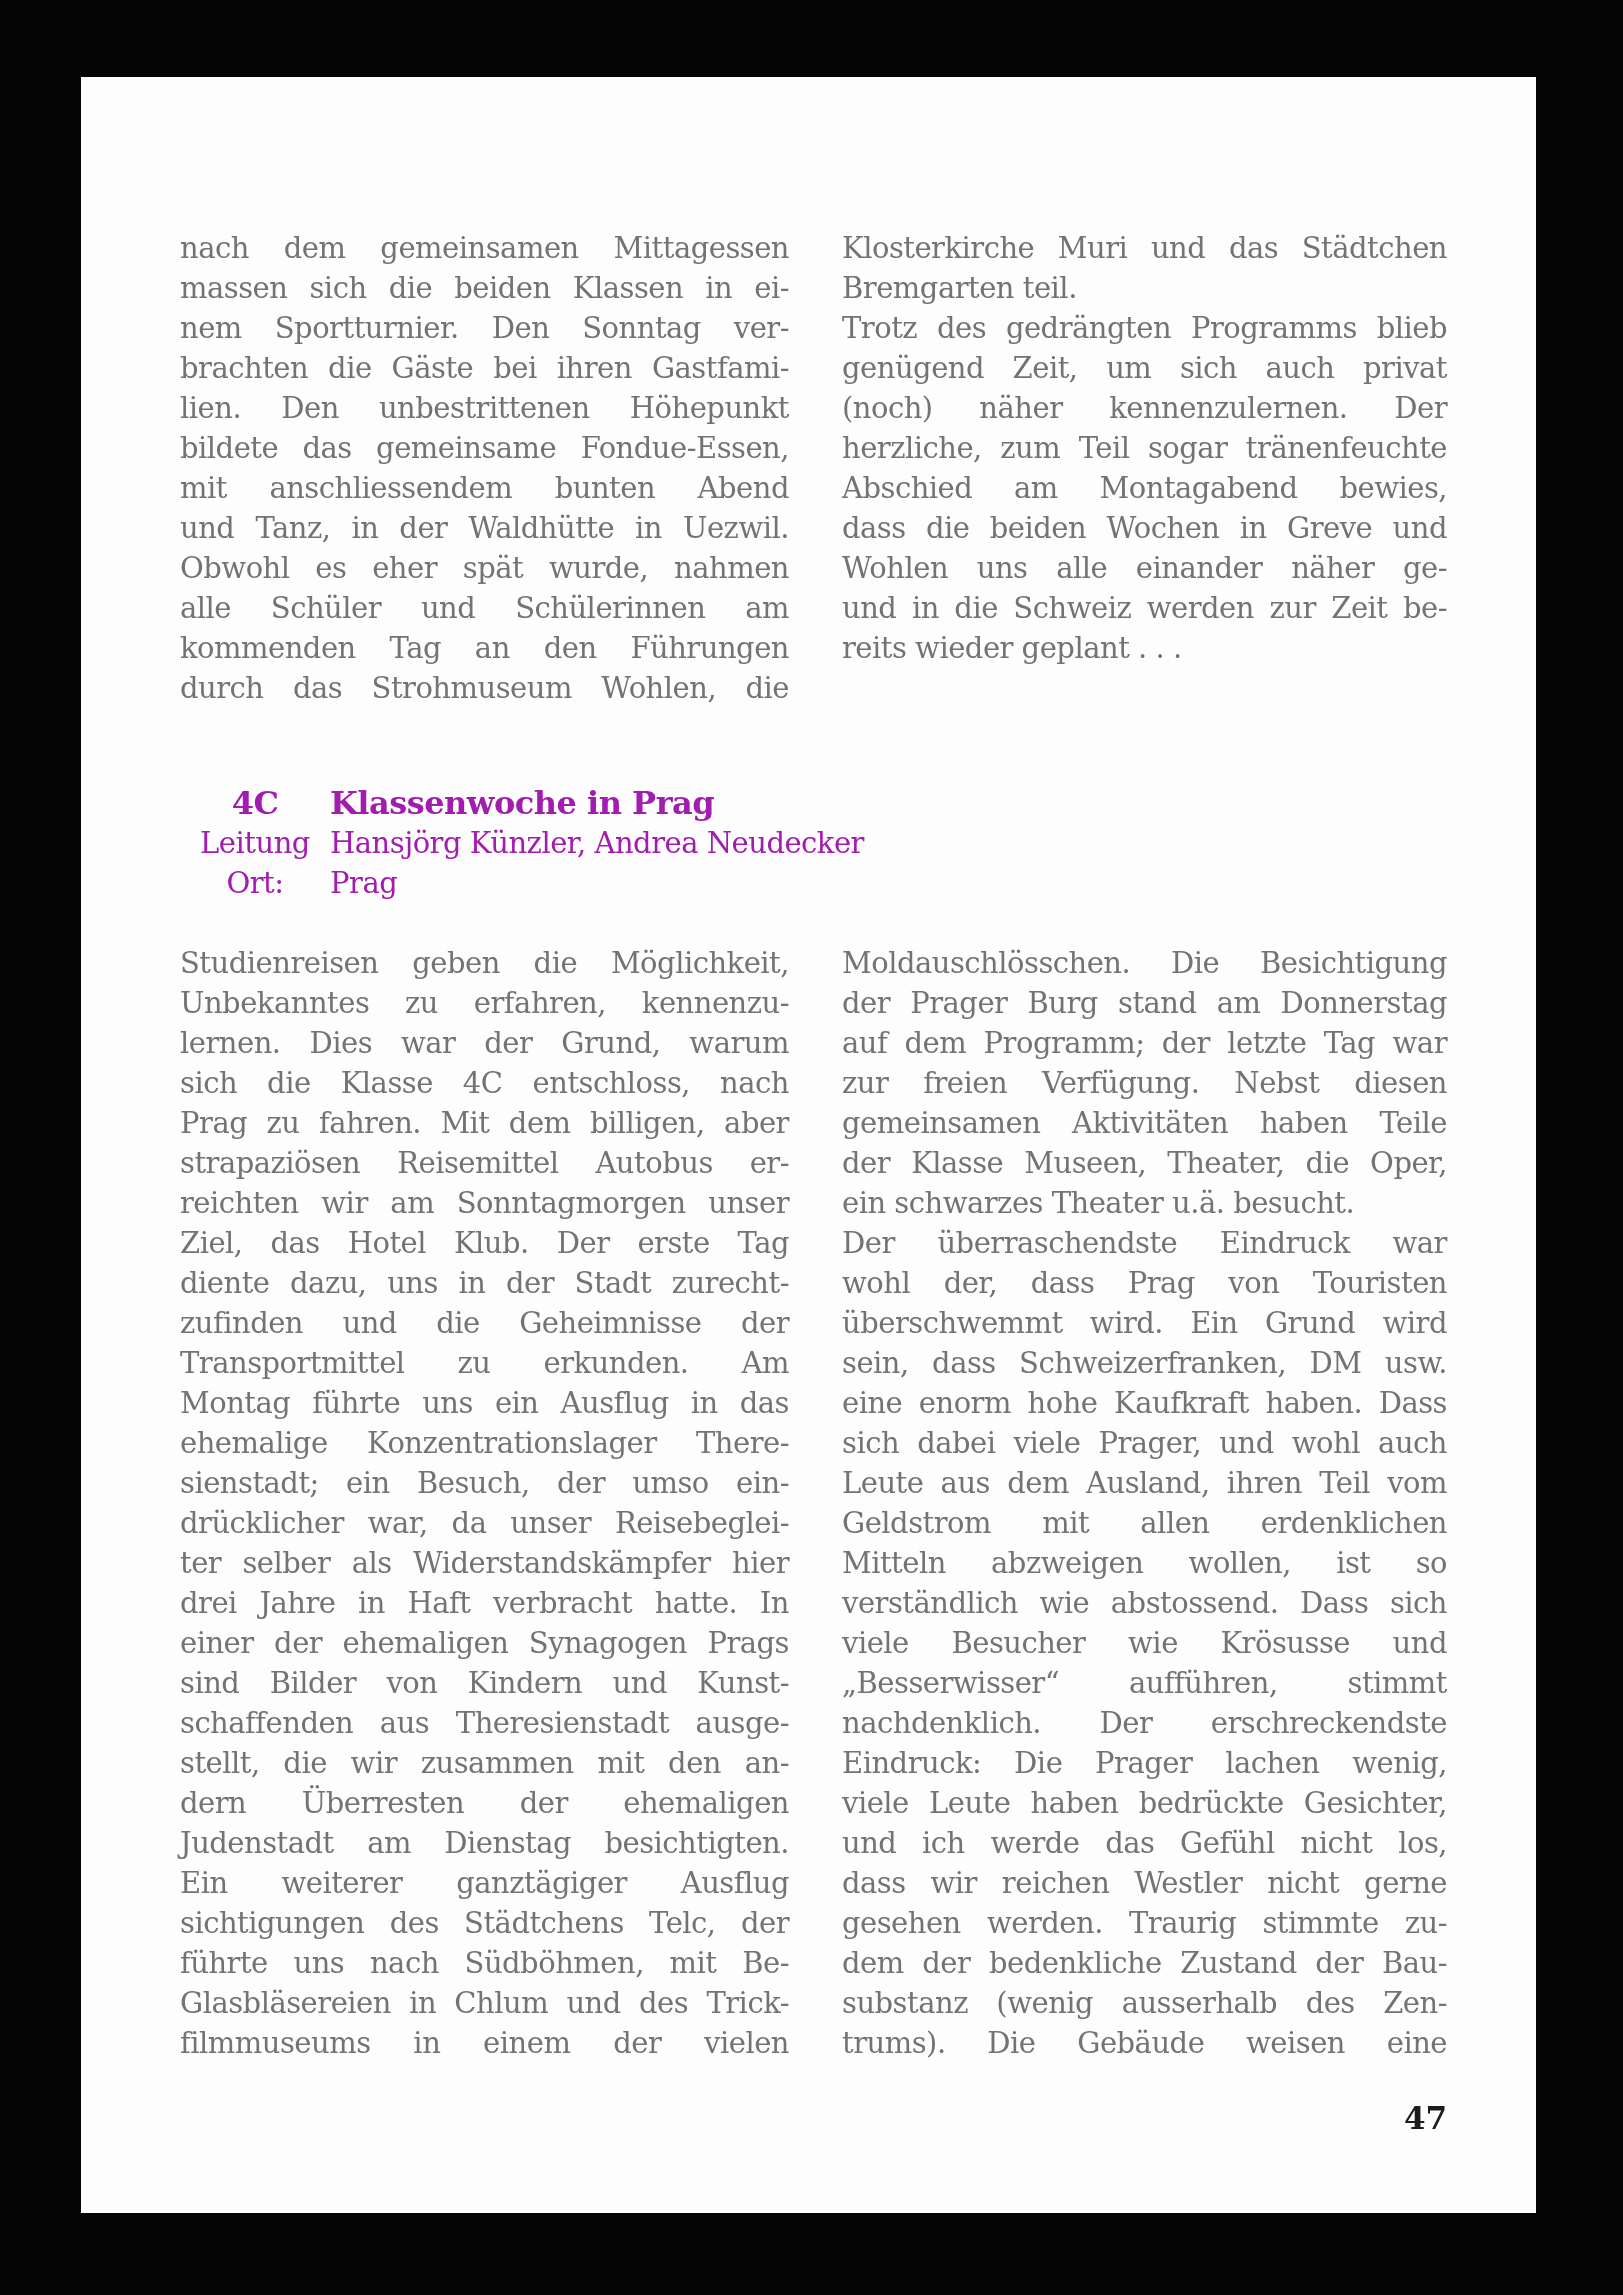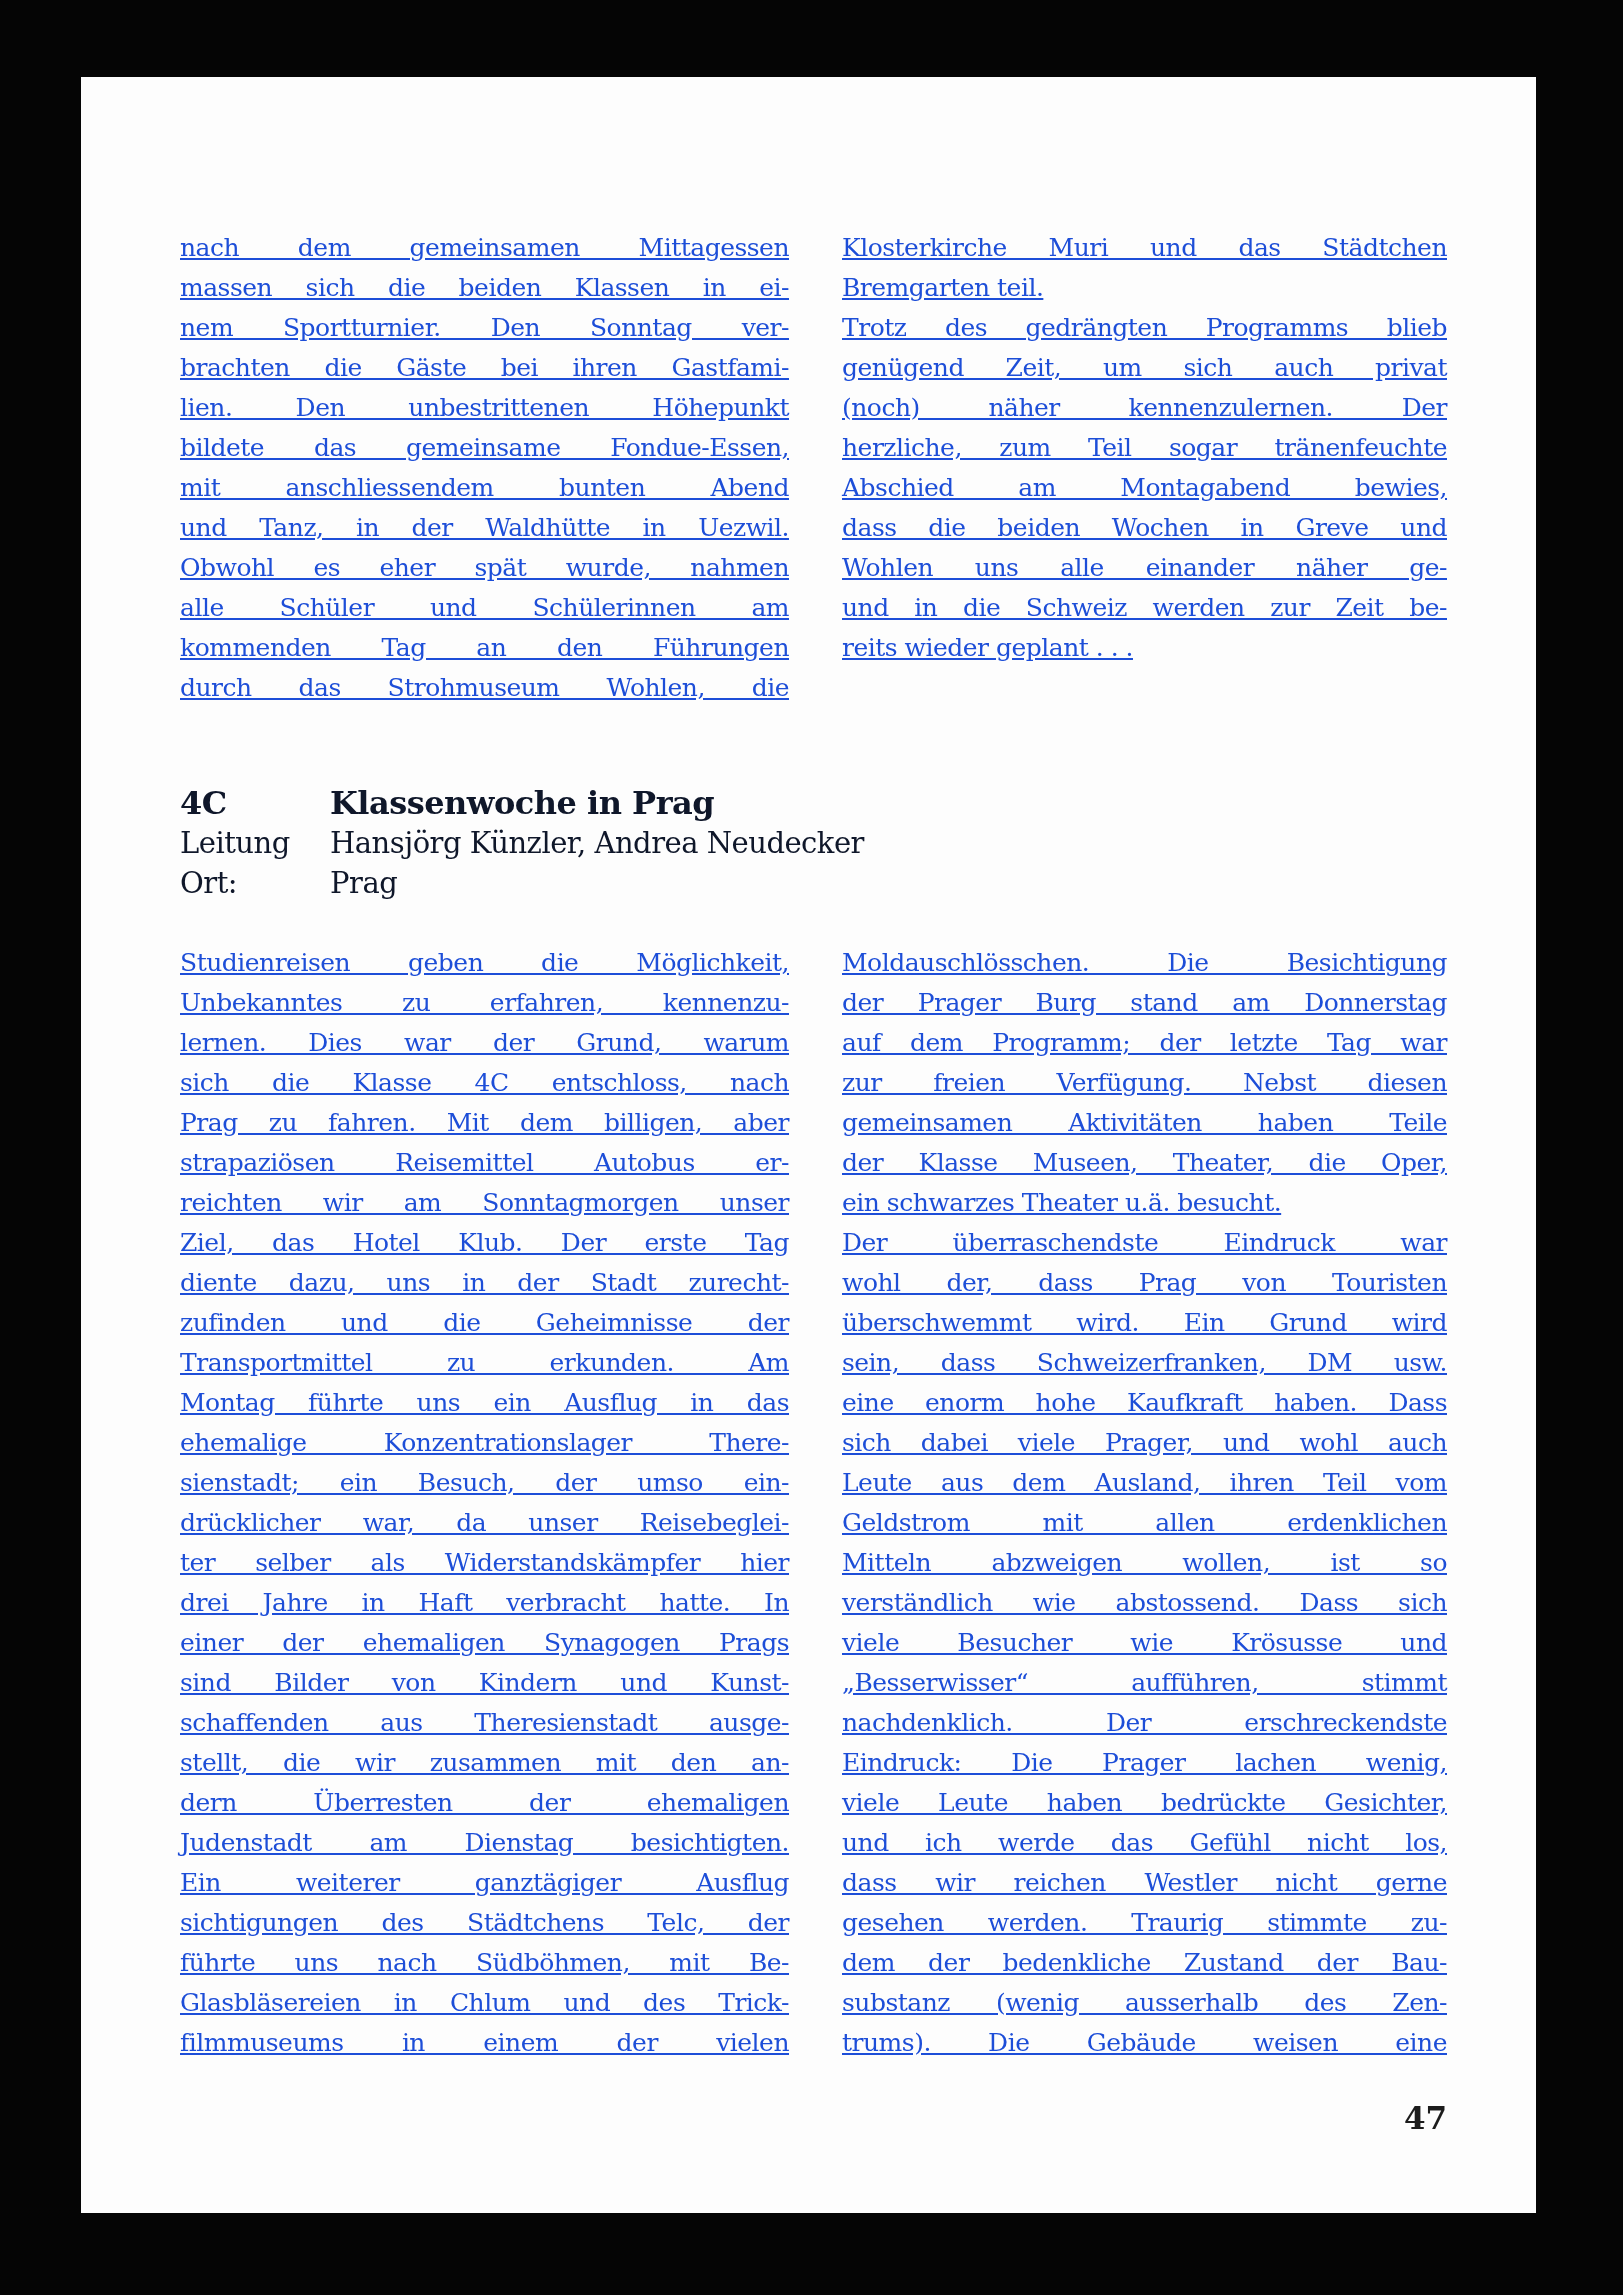--- a/index.html
+++ b/index.html
@@ -14,50 +14,50 @@
     position: absolute;
     left: 81px;
     top: 77px;
     width: 1455px;
     height: 2136px;
     background: #fdfdfd;
   }
   .col {
     position: absolute;
     font-family: "DejaVu Serif", "Liberation Serif", serif;
-    font-size: 25px;
+    font-size: 29px;
     line-height: 40px;
-    color: #1d4ed8;
+    color: #737373;
     text-align: justify;
     letter-spacing: -0.5px;
-    text-decoration: underline;
   }
   .col .ln {
     display: block;
     white-space: nowrap;
     text-align: justify;
     text-align-last: justify;
     height: 40px;
     overflow: visible;
   }
   .col .ln.last { text-align-last: left; }
   .col-left-1  { left: 99px; top: 151px; width: 609px; }
   .col-right-1 { left: 761px; top: 151px; width: 605px; }
   .col-left-2  { left: 99px; top: 866px; width: 609px; }
   .col-right-2 { left: 761px; top: 866px; width: 605px; }
 
   .heading {
     position: absolute;
     left: 99px;
     top: 706px;
     font-family: "DejaVu Serif", "Liberation Serif", serif;
-    color: #0f172a;
+    color: #a21caf;
     font-size: 29px;
     line-height: 40px;
     letter-spacing: -0.5px;
+    text-align: center;
   }
   .heading .row { display: flex; white-space: nowrap; }
   .heading .lbl { width: 150px; flex: none; }
   .heading .title-row { font-weight: bold; font-size: 32px; }
   .page-number {
     position: absolute;
     left: 1323px;
     top: 2005px;
     font-family: "DejaVu Serif", "Liberation Serif", serif;
     font-weight: bold;

